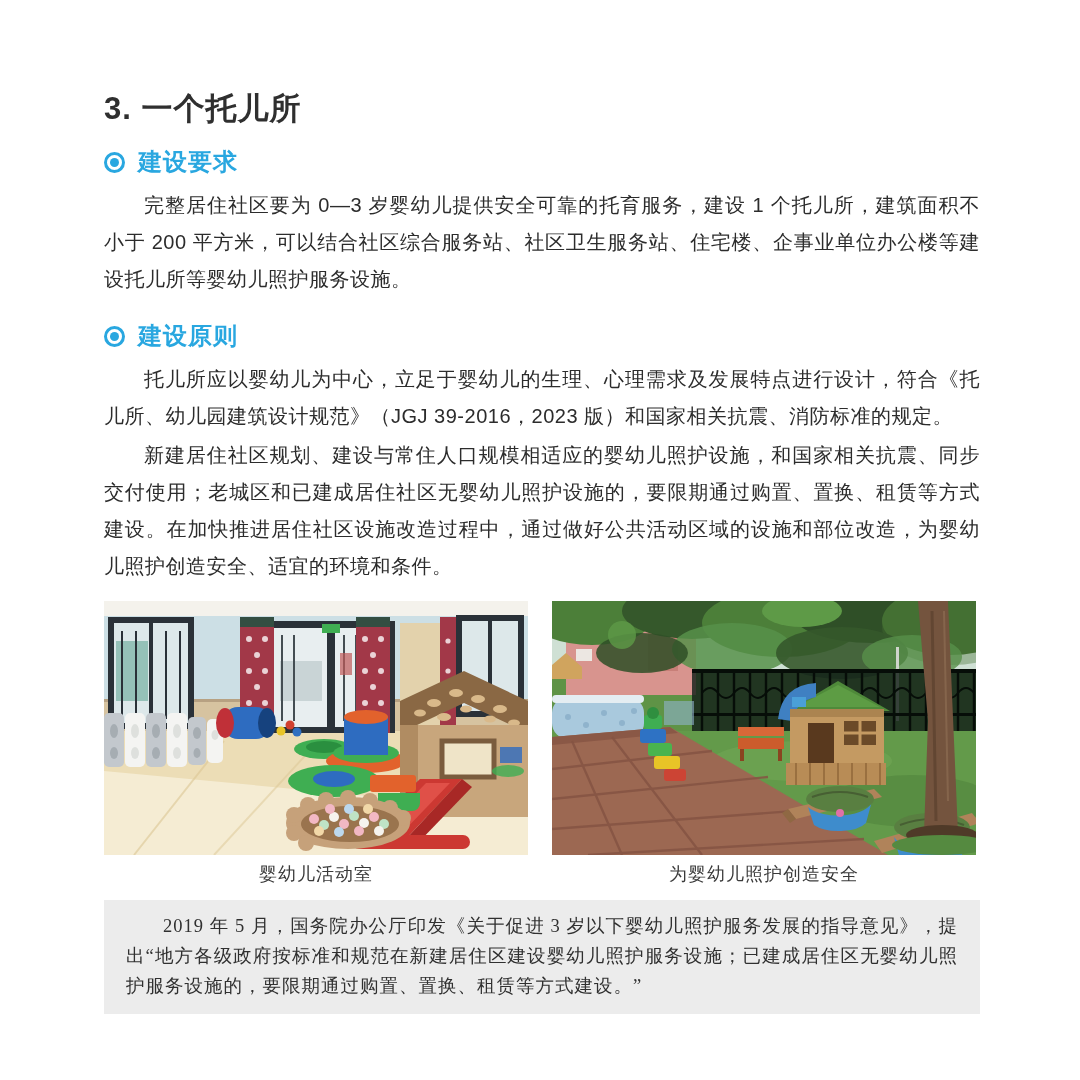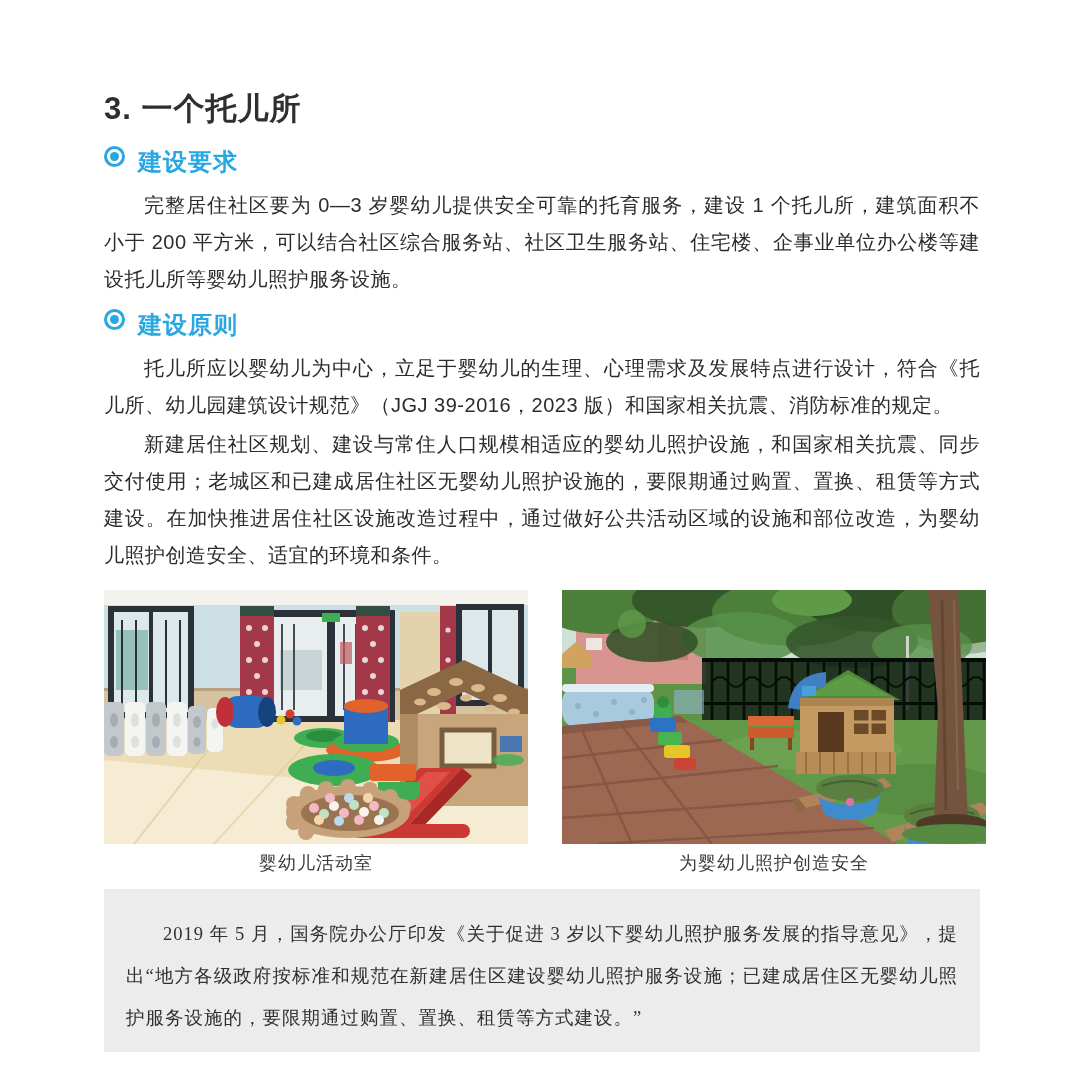--- a/index.html
+++ b/index.html
@@ -6,47 +6,47 @@
   body{
     width:1080px;height:1080px;overflow:hidden;
     font-family:"Liberation Sans","DejaVu Sans",sans-serif;
     color:#2d2d2d;
   }
   .page{box-sizing:border-box;width:1080px;height:1080px;padding:88px 100px 0 104px;background:#fff;}
   .doc-title{
     font-size:31px;font-weight:700;color:#2f2f2f;margin:0 0 16px 0;letter-spacing:1px;
   }
   .section-header{
-    display:flex;gap:13px;
+    display:flex;align-items:center;gap:13px;
     color:#29a7e0;font-weight:700;font-size:24px;margin:0 0 9px 0;letter-spacing:1px;
   }
-  .section-header.second{margin-top:11px;}
+  .section-header.second{margin-top:22px;}
   .bullet{
     width:15px;height:15px;border:3px solid #29a7e0;border-radius:50%;
     position:relative;flex:0 0 auto;
   }
   .bullet::after{
     content:"";position:absolute;left:3px;top:3px;right:3px;bottom:3px;
     background:#29a7e0;border-radius:50%;
   }
   .body-para{
     font-size:20px;line-height:37px;color:#2c2c2c;
     text-align:justify;text-indent:2em;margin:0 0 2px 0;letter-spacing:0.5px;
   }
-  .figures{display:flex;gap:34px;margin-top:16px;}
+  .figures{display:flex;gap:24px;margin-top:16px;}
   .figures figure{margin:0;width:424px;}
   .photo{width:424px;height:254px;display:block;background:#dfe5e2;}
   figcaption{
     text-align:center;font-size:18px;color:#3a3a3a;margin-top:7px;letter-spacing:1px;
   }
   .note-box{
     margin-top:14px;background:#ececec;
-    padding:24px 22px 13px 22px;
+    padding:11px 22px 13px 22px;
     font-family:"Liberation Serif","DejaVu Serif",serif;
-    font-size:18.5px;line-height:42px;color:#303030;
+    font-size:18.5px;line-height:30px;color:#303030;
     text-align:justify;text-indent:2em;letter-spacing:1px;
   }
 </style>
 </head>
 <body>
 
 <div class="page">
 
   <h1 class="doc-title">3. 一个托儿所</h1>
 

